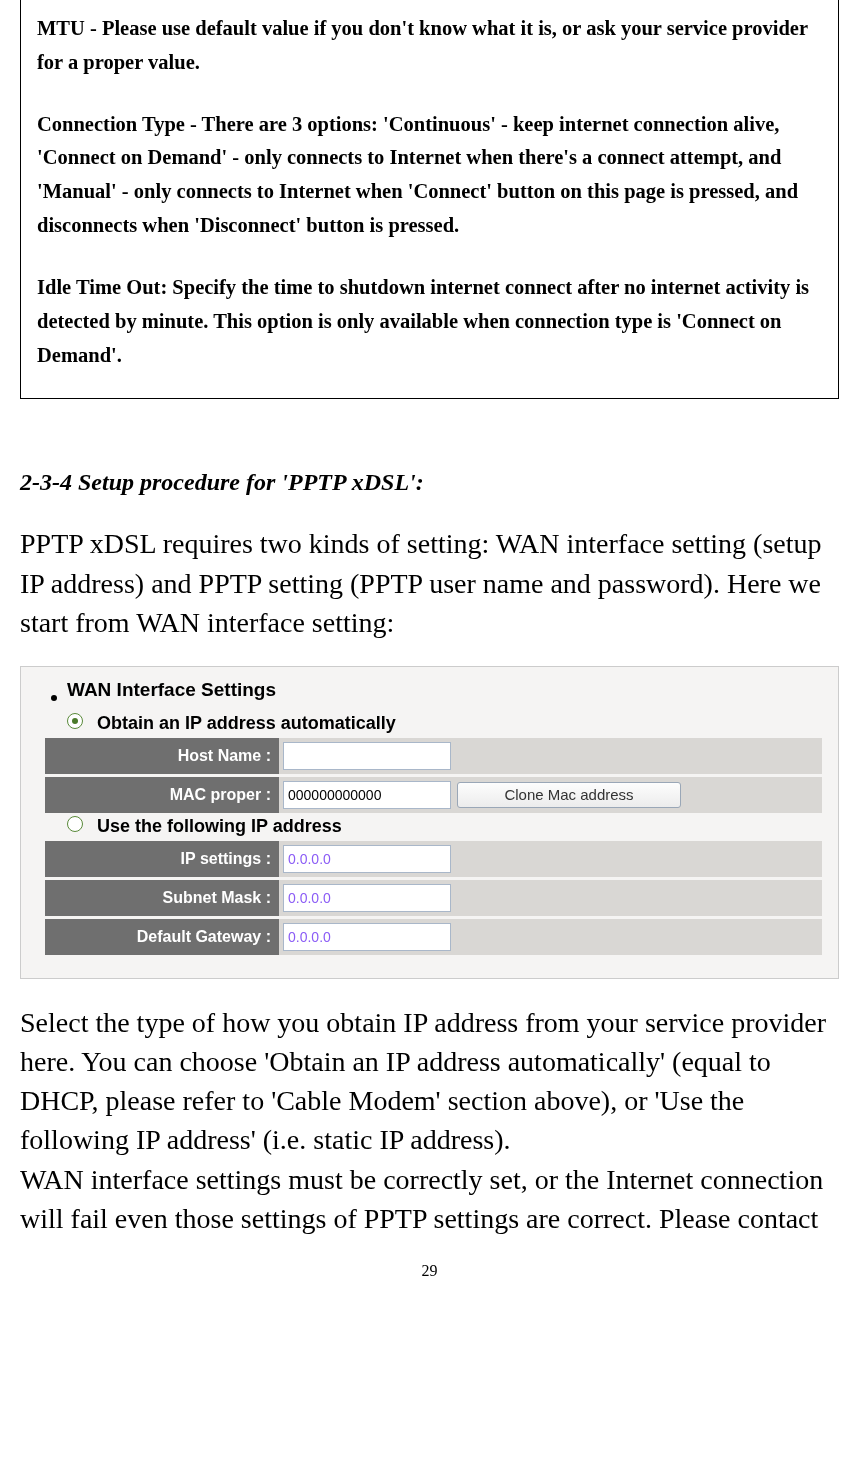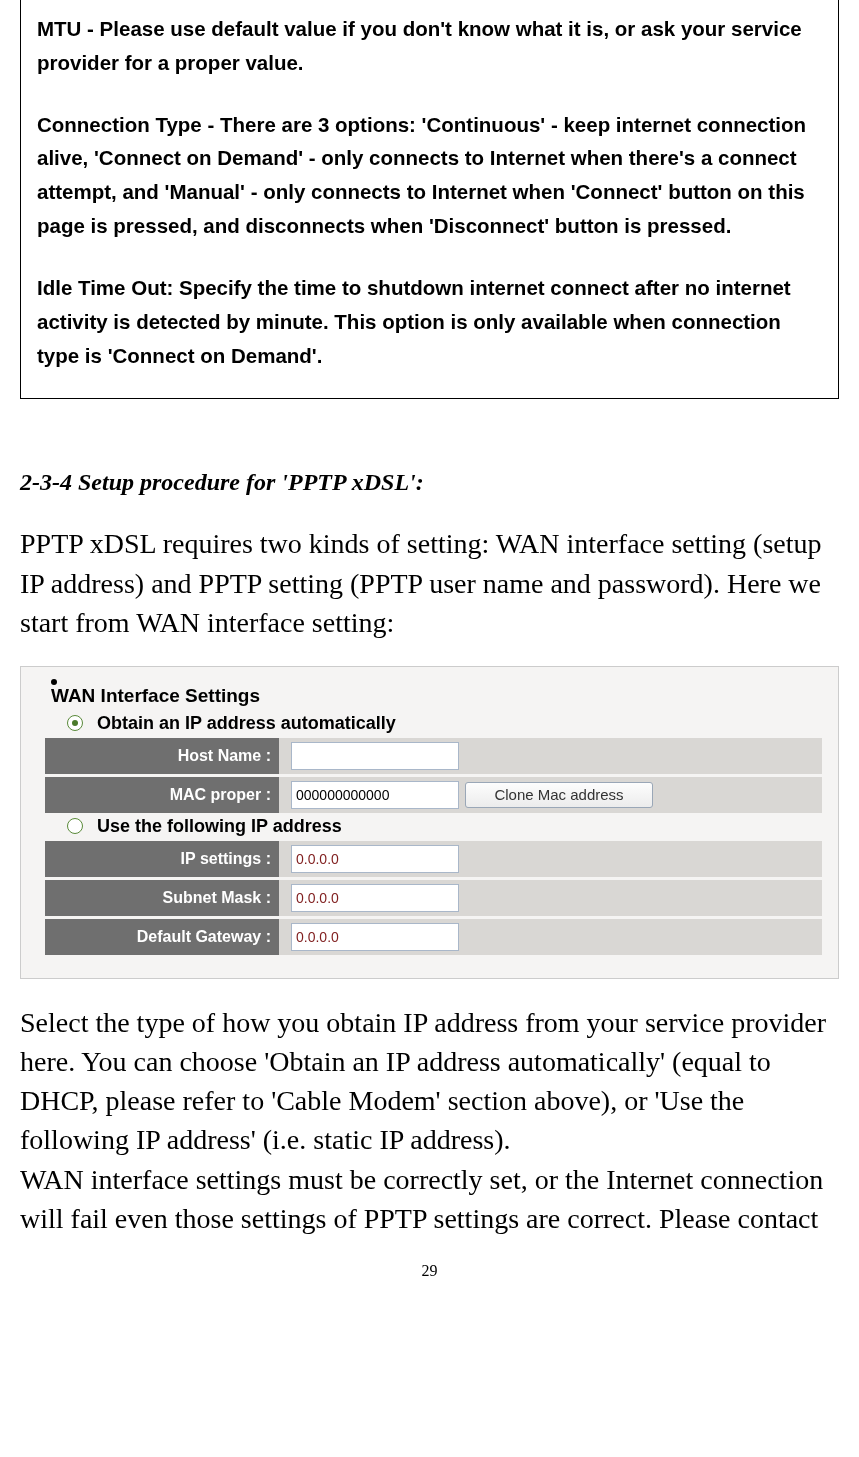--- a/index.html
+++ b/index.html
@@ -14,21 +14,21 @@
     padding: 0 20px 40px 20px;
     box-sizing: border-box;
   }
   .info-box {
     border: 1.5px solid #000;
     padding: 12px 16px 18px 16px;
     margin-bottom: 70px;
     border-top: none;
   }
   .info-box p {
-    font-family: Liberation Sans, sans-serif;
+    font-family: Liberation Serif, serif;
     font-weight: bold;
     font-size: 20.5px;
     line-height: 1.65;
     margin: 0 0 28px 0;
   }
   .info-box p:last-child {
     margin-bottom: 8px;
   }
   .section-heading {
     font-family: "Times New Roman", serif;
@@ -57,41 +57,39 @@
   
   .wan-panel {
     background: #f5f4f3;
     border: 1px solid #ccc;
     padding: 12px 10px 20px 10px;
     font-family: Arial, Helvetica, sans-serif;
     font-size: 16px;
   }
   .wan-title-row {
     display: flex;
-    align-items: flex-start;
-    margin-bottom: 6px;
+    align-items: flex-end;
+    margin-bottom: 12px;
     padding-left: 20px;
-    flex-direction: column;
   }
   .bullet {
     width: 6px;
     height: 6px;
     background: #000;
     border-radius: 50%;
     margin-right: 10px;
     flex-shrink: 0;
   }
   .wan-title {
     font-weight: bold;
     font-size: 19px;
     color: #000;
   }
   .radio-row {
     display: flex;
-    align-items: center;
     padding-left: 36px;
     margin: 4px 0 4px 0;
   }
   .radio {
     width: 14px;
     height: 14px;
     border: 1.5px solid #5a8a3a;
     border-radius: 50%;
     display: inline-flex;
     align-items: center;
@@ -113,21 +111,20 @@
   }
   .field-rows {
     margin-left: 14px;
     margin-right: 6px;
   }
   .field-row {
     display: flex;
     align-items: stretch;
     margin-bottom: 3px;
     background: #d9d7d4;
-    gap: 8px;
   }
   .field-label {
     width: 234px;
     background: #6f6f6f;
     color: #fff;
     font-weight: bold;
     font-size: 16px;
     display: flex;
     align-items: center;
     justify-content: flex-end;
@@ -150,21 +147,21 @@
     height: 28px;
     border: 1px solid #a9b7c9;
     background: #fff;
     font-family: Arial, sans-serif;
     font-size: 14px;
     padding: 0 4px;
     box-sizing: border-box;
     color: #000;
   }
   .text-input.disabled {
-    color: #7f1d1d;
+    color: #8b5cf6;
   }
   .btn {
     height: 26px;
     background: linear-gradient(#fdfdfd,#ececec);
     border: 1px solid #9aa7b7;
     border-radius: 3px;
     font-family: Arial, sans-serif;
     font-size: 15px;
     color: #333;
     padding: 0 20px;
@@ -208,21 +205,21 @@
         <div class="field-input-wrap">
           <input class="text-input" style="width: 168px;" value="">
         </div>
         <div class="field-rest"></div>
       </div>
 
       <div class="field-row">
         <div class="field-label">MAC proper :</div>
         <div class="field-input-wrap">
           <input class="text-input" style="width: 168px;" value="000000000000">
-          <span class="btn" style="width:188px">Clone Mac address</span>
+          <span class="btn" style="width:224px">Clone Mac address</span>
         </div>
         <div class="field-rest"></div>
       </div>
     </div>
 
     <div class="radio-row" style="margin-top:0">
       <span class="radio"></span>
       <span class="radio-label">Use the following IP address</span>
     </div>
 

